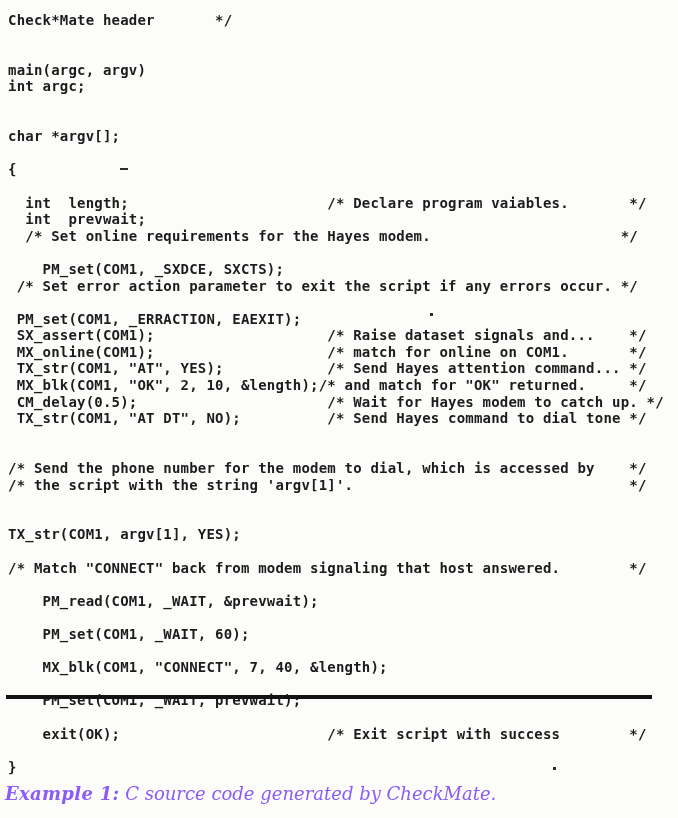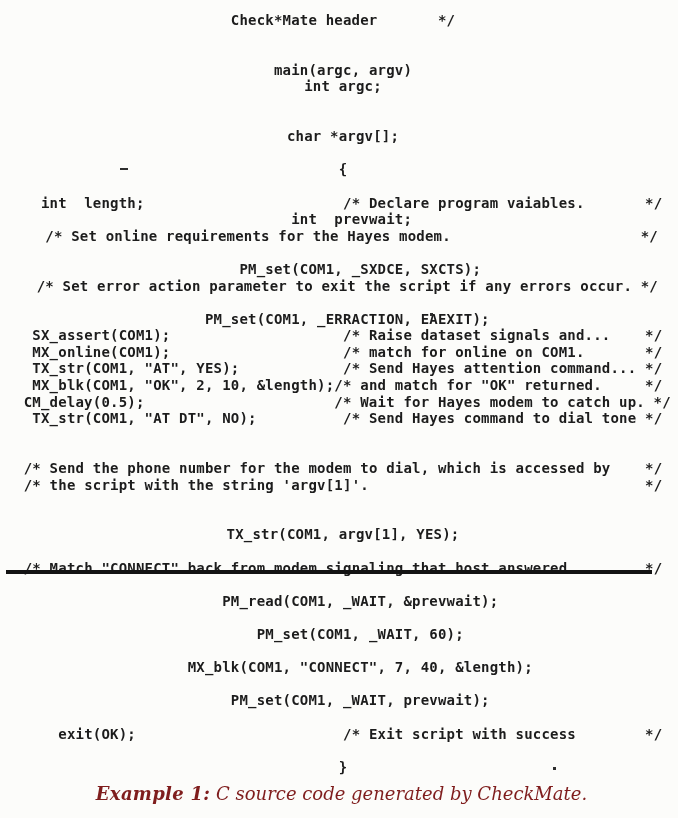--- a/index.html
+++ b/index.html
@@ -8,43 +8,42 @@
     --bar:#131313;
   }
   html,body{margin:0;padding:0;}
   body{
     width:678px;height:818px;
     background:var(--paper);
     overflow:hidden;
     position:relative;
   }
   .page{
-    width:678px;height:574px;
+    width:678px;height:699px;
     position:relative;
-    text-align:center;
   }
   .code-listing{
     font-family:"DejaVu Sans Mono","Liberation Mono",monospace;
     font-size:14px;
     font-weight:bold;
     letter-spacing:0.2px;
     line-height:16.6px;
     color:var(--ink);
     padding:12px 0 0 8px;
     white-space:pre;
   }
   .code-line{
     height:16.6px;
     white-space:pre;
   }
   .figure-caption{
     font-family:"DejaVu Serif","Liberation Serif",serif;
     font-style:italic;
     font-size:18px;
-    color:#7f1d1d;
+    color:#8b5cf6;
     margin:8px 0 0 5px;
     white-space:nowrap;
   }
   .caption-label{
     font-weight:bold;
     letter-spacing:0.3px;
   }
   .scan-bar{
     position:absolute;
     left:6px;right:26px;bottom:0;

